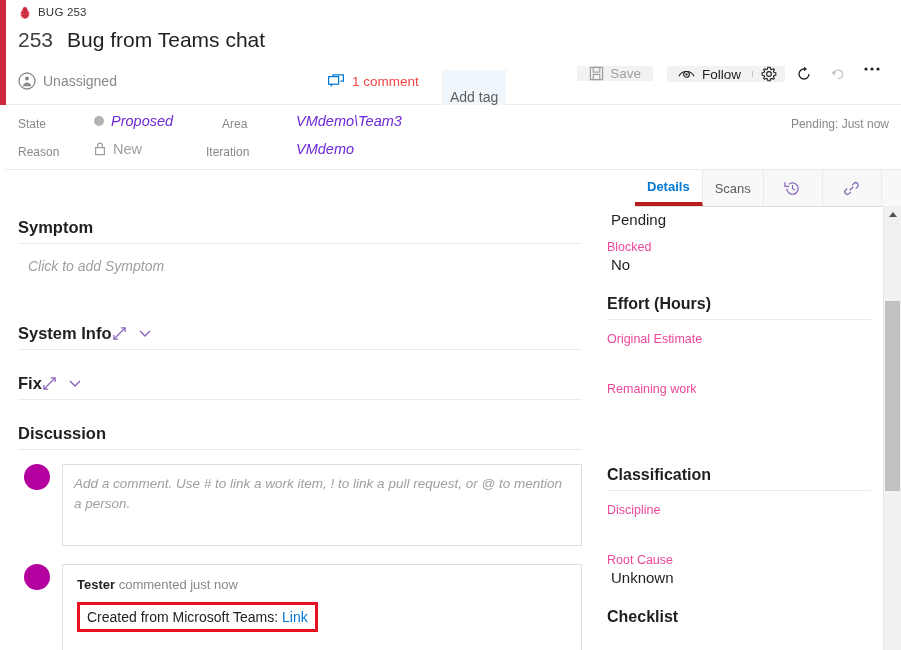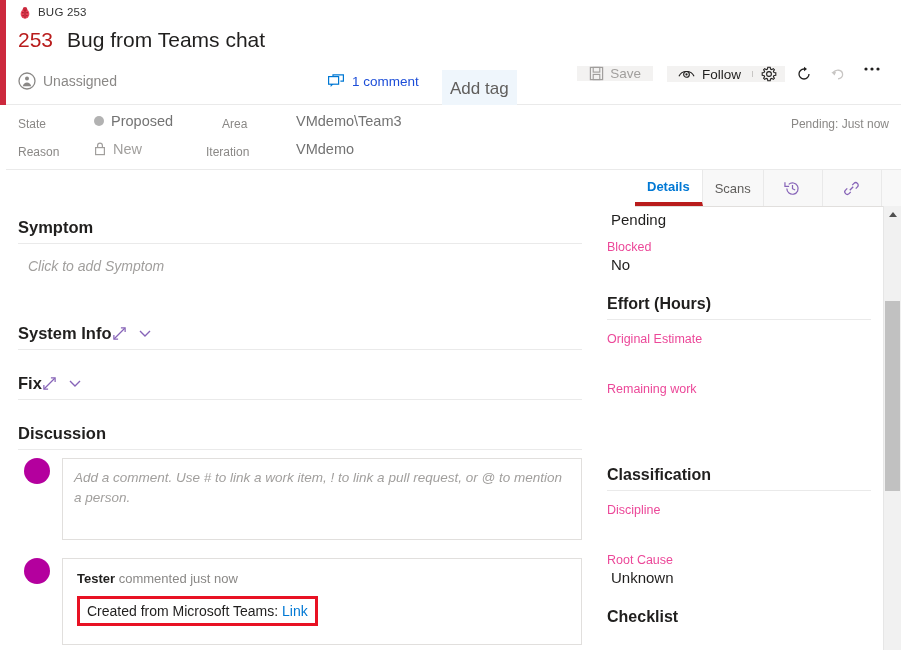--- a/index.html
+++ b/index.html
@@ -64,21 +64,21 @@
     position: absolute;
     left: 12px;
     top: 28px;
     display: flex;
     align-items: baseline;
     gap: 14px;
     font-size: 21px;
     font-weight: 400;
     color: #1b1a19;
   }
-  .title-id { color: #b91c1c; }
+  .title-id { color: #404040; }
   .title-text { color: #201f1e; }
 
   .subheader {
     position: absolute;
     left: 12px;
     top: 66px;
     right: 8px;
     height: 30px;
     display: flex;
     align-items: center;
@@ -95,29 +95,29 @@
   }
   .comment-count {
     position: absolute;
     left: 310px;
     top: 0;
     height: 30px;
     display: flex;
     align-items: center;
     gap: 8px;
     font-size: 13.5px;
-    color: #1d4ed8;
+    color: #ef4444;
     cursor: pointer;
   }
   .add-tag {
     position: absolute;
     left: 424px;
     top: 4px;
-    padding: 9px 8px;
-    font-size: 17px;
+    padding: 19px 8px;
+    font-size: 14px;
     color: #605e5c;
     background: #eff6fc;
     cursor: pointer;
   }
 
   .toolbar {
     position: absolute;
     right: 6px;
     top: 0;
     height: 30px;
@@ -189,21 +189,21 @@
     font-size: 14.5px;
     display: flex;
     align-items: center;
     gap: 7px;
   }
   .state-dot {
     width: 10px; height: 10px; border-radius: 50%;
     background: #b2b2b2;
     display: inline-block;
   }
-  .val-dark { color: #737373; }
+  .val-dark { color: #6d28d9; font-style: italic; }
   .val-grey { color: #a19f9d; }
   .updated {
     position: absolute;
     right: 12px;
     top: 12px;
     font-size: 12px;
     color: #8a8886;
   }
 
   
@@ -247,21 +247,21 @@
   .avatar {
     width: 26px;
     height: 26px;
     border-radius: 50%;
     background: #b4009e;
     flex: 0 0 26px;
   }
   .comment-box-row {
     display: flex;
     gap: 12px;
-    margin: 8px 12px 0 18px;
+    margin: 14px 12px 0 18px;
     align-items: flex-start;
   }
   .comment-input {
     flex: 1;
     min-height: 62px;
     border: 1px solid #e1dfdd;
     padding: 9px 11px;
     font-size: 13.5px;
     font-style: italic;
     color: #a19f9d;

